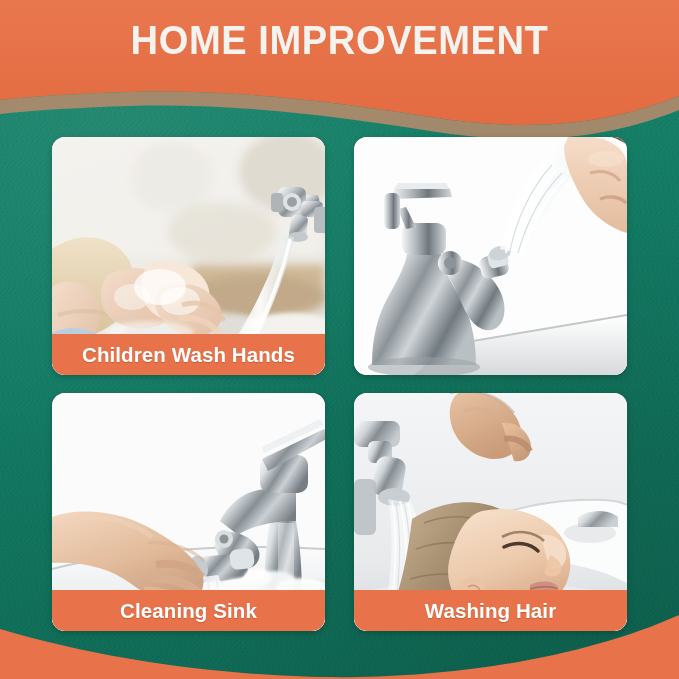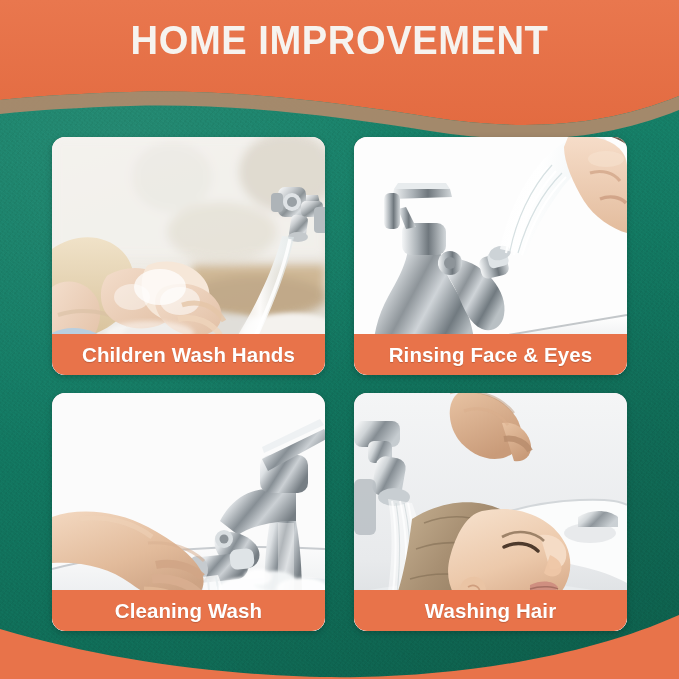--- a/index.html
+++ b/index.html
@@ -317,21 +317,20 @@
           <g>
             <path d="M214,0 C244,-4 273,6 273,30 L273,96 C258,92 240,80 230,64
                      C220,48 210,26 210,10 Z" fill="url(#k2skin)"></path>
             <path d="M236,36 C248,32 260,36 266,44" stroke="#cfa183" stroke-width="3" fill="none" opacity="0.7"></path>
             <path d="M246,62 C256,58 266,60 272,66" stroke="#c99a7d" stroke-width="3.4" fill="none" opacity="0.75"></path>
             <path d="M214,0 C232,-6 258,-4 273,8 L273,0 Z" fill="#6f5a4a"></path>
             <ellipse cx="252" cy="22" rx="18" ry="8" fill="#f8e6d4" opacity="0.45"></ellipse>
           </g>
         </svg>
       </div>
-      <div class="card-label">Rinsing Face &amp; Eyes</div>
     </div>
 
     <div class="card">
       <div class="card-photo">
         <svg viewBox="0 0 273 238" preserveAspectRatio="xMidYMid slice">
           <defs>
             <linearGradient id="k3chrome" x1="0" y1="0" x2="1" y2="0.5">
               <stop offset="0%" stop-color="#ffffff"></stop>
               <stop offset="25%" stop-color="#dde1e4"></stop>
               <stop offset="50%" stop-color="#878f95"></stop>
@@ -403,21 +402,21 @@
                      C58,175 30,168 0,170 Z" fill="url(#k3skin2)"></path>
             <path d="M96,150 C118,148 140,156 152,168" stroke="#d8b092" stroke-width="3" fill="none" opacity="0.55"></path>
             <path d="M104,172 C122,168 140,174 150,184" stroke="#d0a586" stroke-width="8" fill="none" opacity="0.9"></path>
             <path d="M100,186 C118,184 136,190 146,200" stroke="#d8ae90" stroke-width="9" fill="none" opacity="0.9"></path>
             <path d="M92,198 C110,198 128,204 138,212" stroke="#e0b897" stroke-width="9" fill="none" opacity="0.9"></path>
             <path d="M82,208 C100,210 118,216 128,224" stroke="#e6c2a2" stroke-width="9" fill="none" opacity="0.85"></path>
             <path d="M28,126 C56,122 82,130 100,144" stroke="#f0d4ba" stroke-width="5" fill="none" opacity="0.5"></path>
           </g>
         </svg>
       </div>
-      <div class="card-label">Cleaning Wash</div>
+      <div class="card-label">Cleaning Sink</div>
     </div>
 
     <div class="card">
       <div class="card-photo">
         <svg viewBox="0 0 273 238" preserveAspectRatio="xMidYMid slice">
           <defs>
             <linearGradient id="k4bg" x1="0" y1="0" x2="0" y2="1">
               <stop offset="0%" stop-color="#f4f5f6"></stop>
               <stop offset="70%" stop-color="#e8eaec"></stop>
               <stop offset="100%" stop-color="#d7dbde"></stop>

